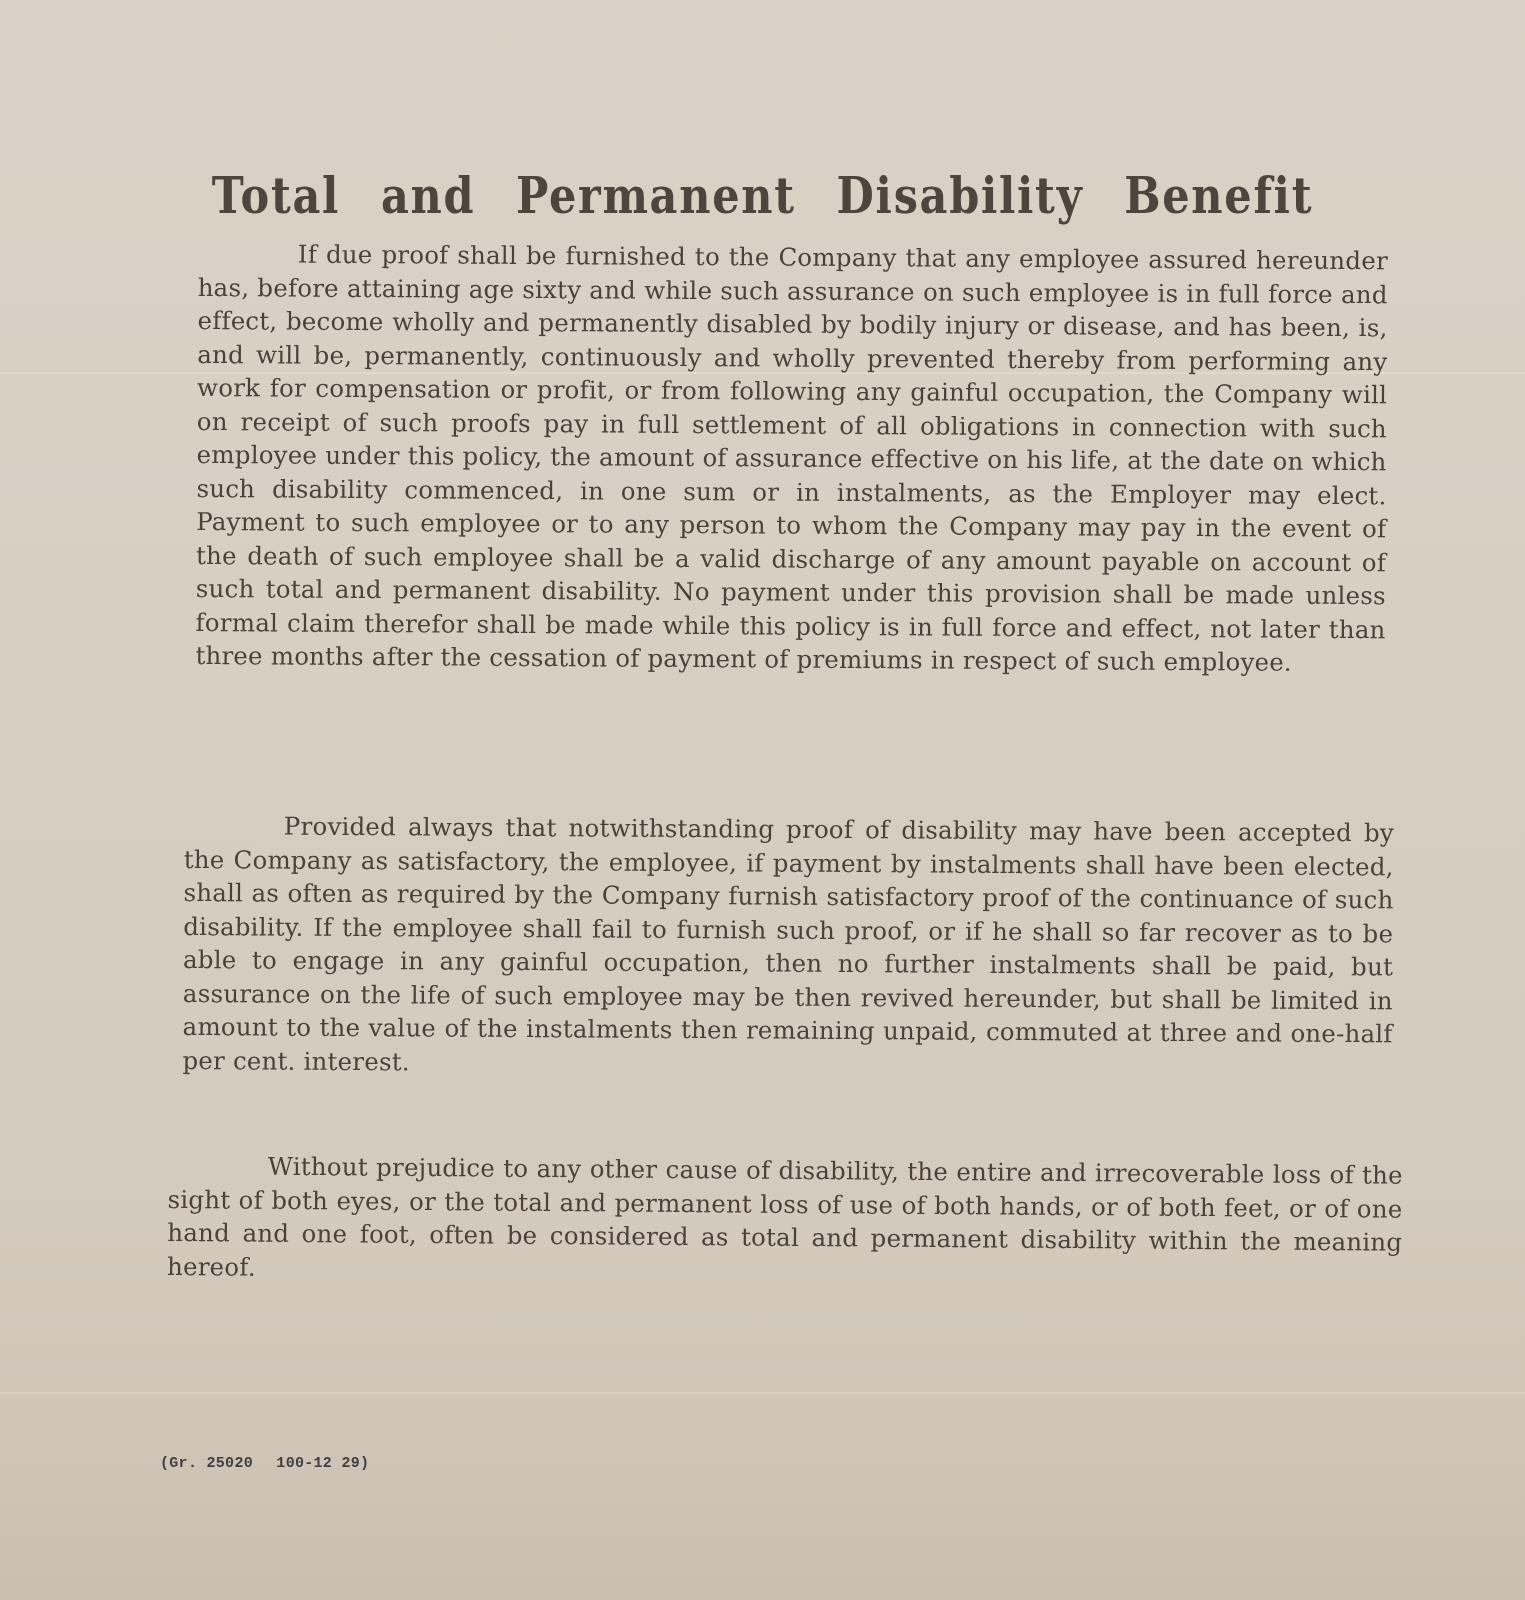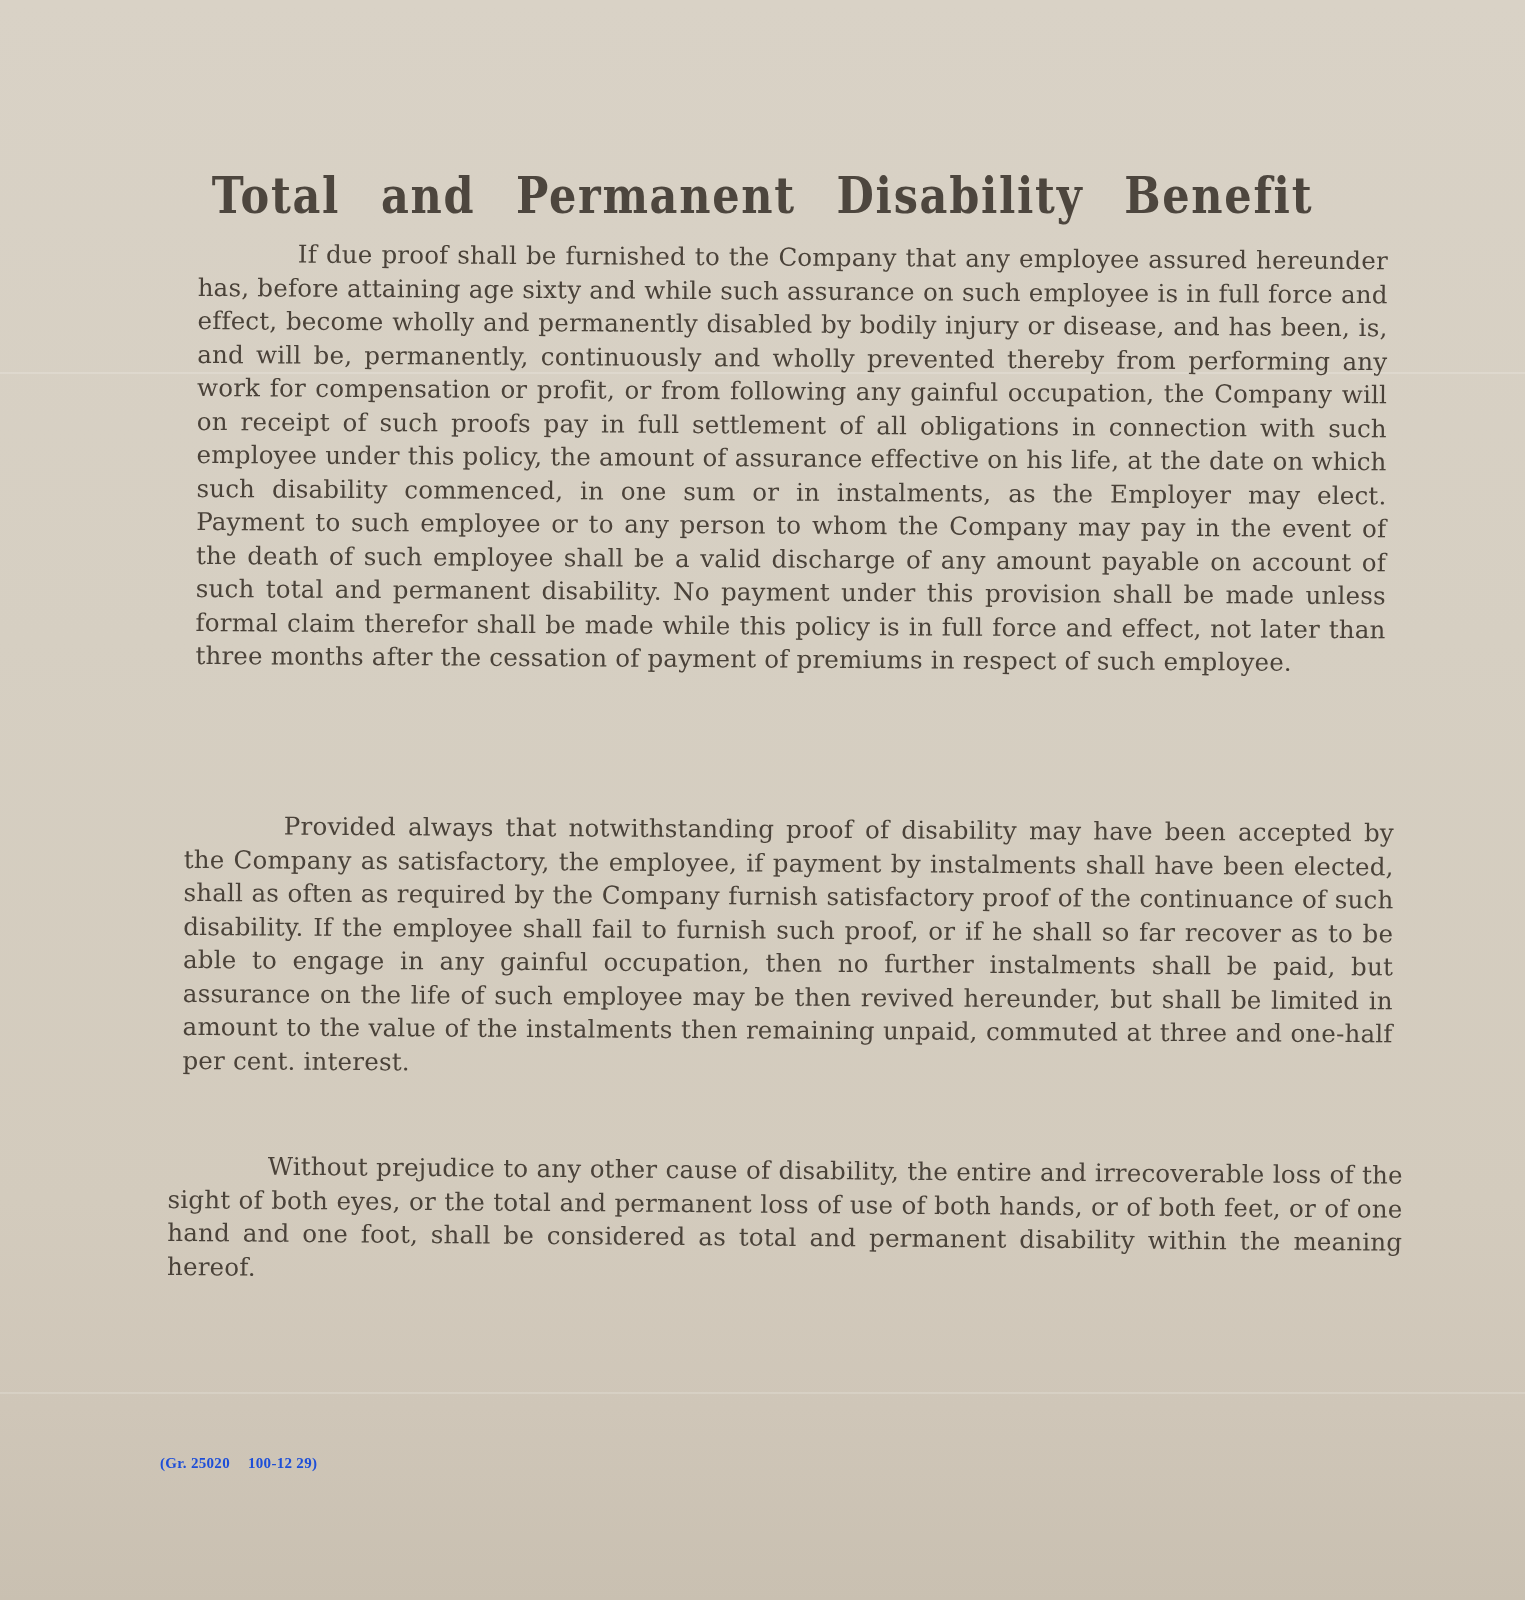--- a/index.html
+++ b/index.html
@@ -22,37 +22,37 @@
     position:absolute; font-size:24.5px; line-height:33.5px;
     text-align:justify; color:#4a4239; letter-spacing:0.2px;
   }
   .para .first { display:inline-block; width:100px; }
   .p1 { top:212px; left:198px; width:1190px; transform:rotate(0.35deg); transform-origin:left top; }
   .p2 { top:784px; left:184px; width:1210px; transform:rotate(0.35deg); transform-origin:left top; }
   .p3 { top:1124px; left:168px; width:1235px; transform:rotate(0.45deg); transform-origin:left top; }
   .fold { position:absolute; left:0; width:1525px; height:2px; background:rgba(255,255,255,0.18); }
   .footer {
     position:absolute; top:1455px; left:160px;
-    font-family:Liberation Serif, serif;
-    font-size:15px; font-weight:bold; color:#1d4ed8; letter-spacing:0.3px;
+    font-family:Liberation Mono, monospace;
+    font-size:15px; font-weight:bold; color:#404040; letter-spacing:0.3px;
   }
   .footer span { margin-right:14px; }
 </style>
 </head>
 <body>
 
 <div class="page">
   <div class="fold" style="top:372px"></div>
   <div class="fold" style="top:1392px"></div>
 
   <h1 class="title">Total and Permanent Disability Benefit</h1>
 
   <p class="para p1"><span class="first"></span><span>If due proof shall be furnished to the Company that any employee assured hereunder has, before attaining age sixty and while such assurance on such employee is in full force and effect, become wholly and permanently disabled by bodily injury or disease, and has been, is, and will be, permanently, continuously and wholly prevented thereby from performing any work for compensation or profit, or from following any gainful occupation, the Company will on receipt of such proofs pay in full settlement of all obligations in connection with such employee under this policy, the amount of assurance effective on his life, at the date on which such disability commenced, in one sum or in instalments, as the Employer may elect.  Payment to such employee or to any person to whom the Company may pay in the event of the death of such employee shall be a valid discharge of any amount payable on account of such total and permanent disability.  No payment under this provision shall be made unless formal claim therefor shall be made while this policy is in full force and effect, not later than three months after the cessation of payment of premiums in respect of such employee.</span></p>
 
   <p class="para p2"><span class="first"></span><span>Provided always that notwithstanding proof of disability may have been accepted by the Company as satisfactory, the employee, if payment by instalments shall have been elected, shall as often as required by the Company furnish satisfactory proof of the continuance of such disability.  If the employee shall fail to furnish such proof, or if he shall so far recover as to be able to engage in any gainful occupation, then no further instalments shall be paid, but assurance on the life of such employee may be then revived hereunder, but shall be limited in amount to the value of the instalments then remaining unpaid, commuted at three and one-half per cent. interest.</span></p>
 
-  <p class="para p3"><span class="first"></span><span>Without prejudice to any other cause of disability, the entire and irrecoverable loss of the sight of both eyes, or the total and permanent loss of use of both hands, or of both feet, or of one hand and one foot, shall be considered as total and permanent disability within the meaning hereof.</span></p>
+  <p class="para p3"><span class="first"></span><span>Without prejudice to any other cause of disability, the entire and irrecoverable loss of the sight of both eyes, or the total and permanent loss of use of both hands, or of both feet, or of one hand and one foot, often be considered as total and permanent disability within the meaning hereof.</span></p>
 
   <div class="footer">
     <span>(Gr. 25020</span>
     <span>100-12 29)</span>
   </div>
 </div>
 
 </body></html>

